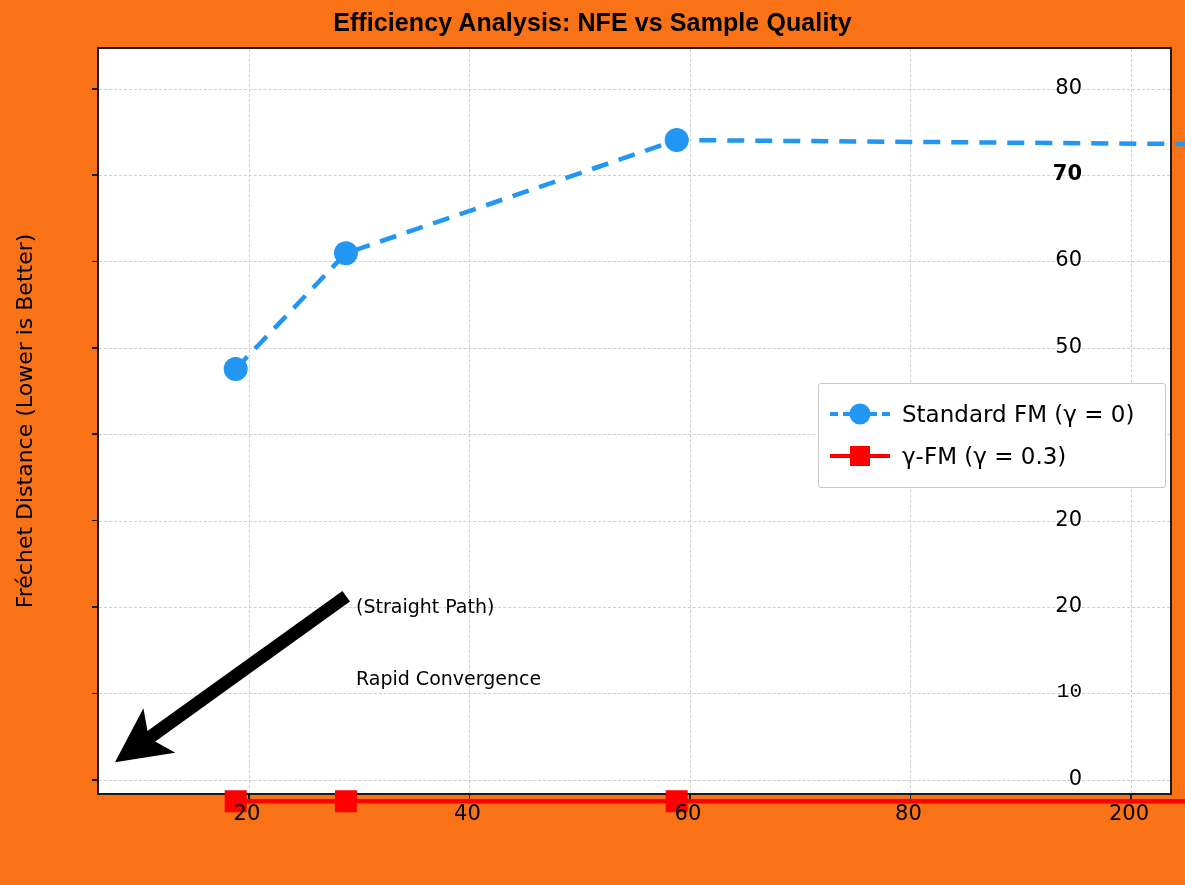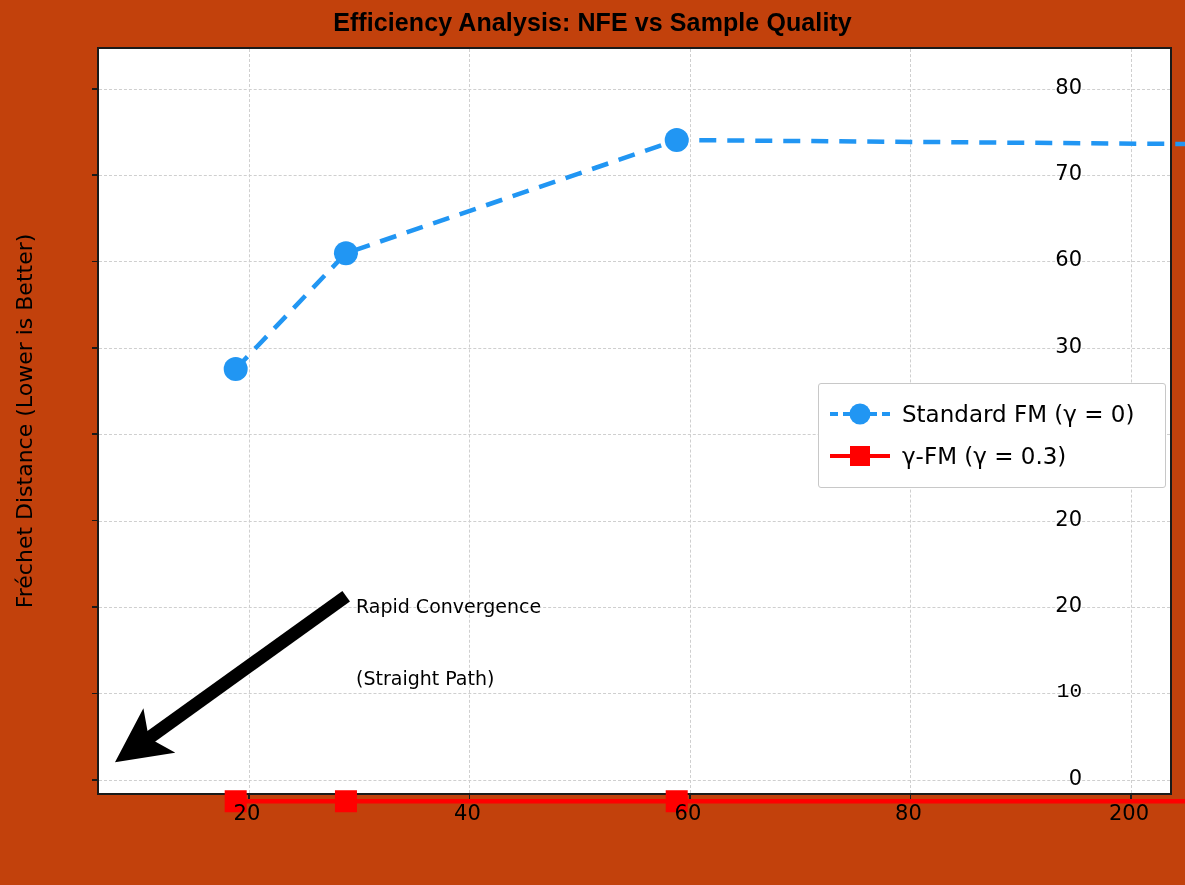--- a/index.html
+++ b/index.html
@@ -1,17 +1,17 @@
 <!DOCTYPE html>
 <html><head>
 <meta charset="utf-8">
 <style>
   html,body{margin:0;padding:0;background:#ffffff;}
   body{width:1185px;height:885px;font-family:"DejaVu Sans",sans-serif;overflow:hidden;}
-  #root{position:relative;width:1185px;height:885px;background:#c2410c;}
+  #root{position:relative;width:1185px;height:885px;background:#f97316;}
 
   
   .chart-title{
     position:absolute;left:0;top:8px;width:1185px;text-align:center;
     font-family:"Liberation Sans",sans-serif;
     font-size:25px;font-weight:bold;color:#000000;letter-spacing:.1px;
   }
 
   
   .plot-area{
@@ -124,23 +124,23 @@
         <polyline points="136.69230769230768,752.2448036951502 246.94871794871793,752.2448036951502 577.7179487179487,752.2448036951502 1129,752.2448036951502" fill="none" stroke="#FF0000" stroke-width="4.5"></polyline>
         <rect x="125.69230769230768" y="741.2448036951502" width="22" height="22" fill="#FF0000"></rect>
         <rect x="235.94871794871793" y="741.2448036951502" width="22" height="22" fill="#FF0000"></rect>
         <rect x="566.7179487179487" y="741.2448036951502" width="22" height="22" fill="#FF0000"></rect>
         <rect x="1118" y="741.2448036951502" width="22" height="22" fill="#FF0000"></rect>
       </svg>
   </div>
 
   <div id="ytick-labels">
       <div class="ytick-label" style="top: 86.7321px;">80</div>
-      <div class="ytick-label" style="top: 173.106px;">70</div>
+      <div class="ytick-label" style="top: 173.106px; font-weight: bold;">70</div>
       <div class="ytick-label" style="top: 259.48px;">60</div>
-      <div class="ytick-label" style="top: 345.855px;">30</div>
+      <div class="ytick-label" style="top: 345.855px;">50</div>
       <div class="ytick-label" style="top: 432.229px;">40</div>
       <div class="ytick-label" style="top: 518.603px;">20</div>
       <div class="ytick-label" style="top: 604.977px;">20</div>
       <div class="ytick-label" style="top: 691.351px; font-family: Liberation Mono, monospace;">10</div>
       <div class="ytick-label" style="top: 777.725px;">0</div>
     </div>
   <div id="xtick-labels">
       <div class="xtick-label" style="left: 246.949px;">20</div>
       <div class="xtick-label" style="left: 467.462px;">40</div>
       <div class="xtick-label" style="left: 687.974px;">60</div>
@@ -155,22 +155,22 @@
   <svg class="overlay" id="anno-svg" viewBox="0 0 1185 885">
     <defs>
       <marker id="arrowhead" markerWidth="4.2" markerHeight="4.2" refX="1.1" refY="2.1" orient="auto">
         <path d="M0,0 L4.2,2.1 L0,4.2 L1.0,2.1 Z" fill="#000000"></path>
       </marker>
     </defs>
     <line id="anno-arrow" stroke="#000000" stroke-width="13" marker-end="url(#arrowhead)" x1="346.1794871794872" y1="596.3394919168591" x2="147.71794871794873" y2="738.8568129330254"></line>
   </svg>
 
   <div class="anno-text">
+    <div>(Straight Path)</div>
     <div>Rapid Convergence</div>
-    <div>(Straight Path)</div>
   </div>
 
   <div class="legend">
     <div class="legend-row">
       <span class="legend-sample">
         <span class="legend-line dashed"></span>
         <span class="legend-marker circle"></span>
       </span>
       <span class="legend-text">Standard FM (γ = 0)</span>
     </div>

